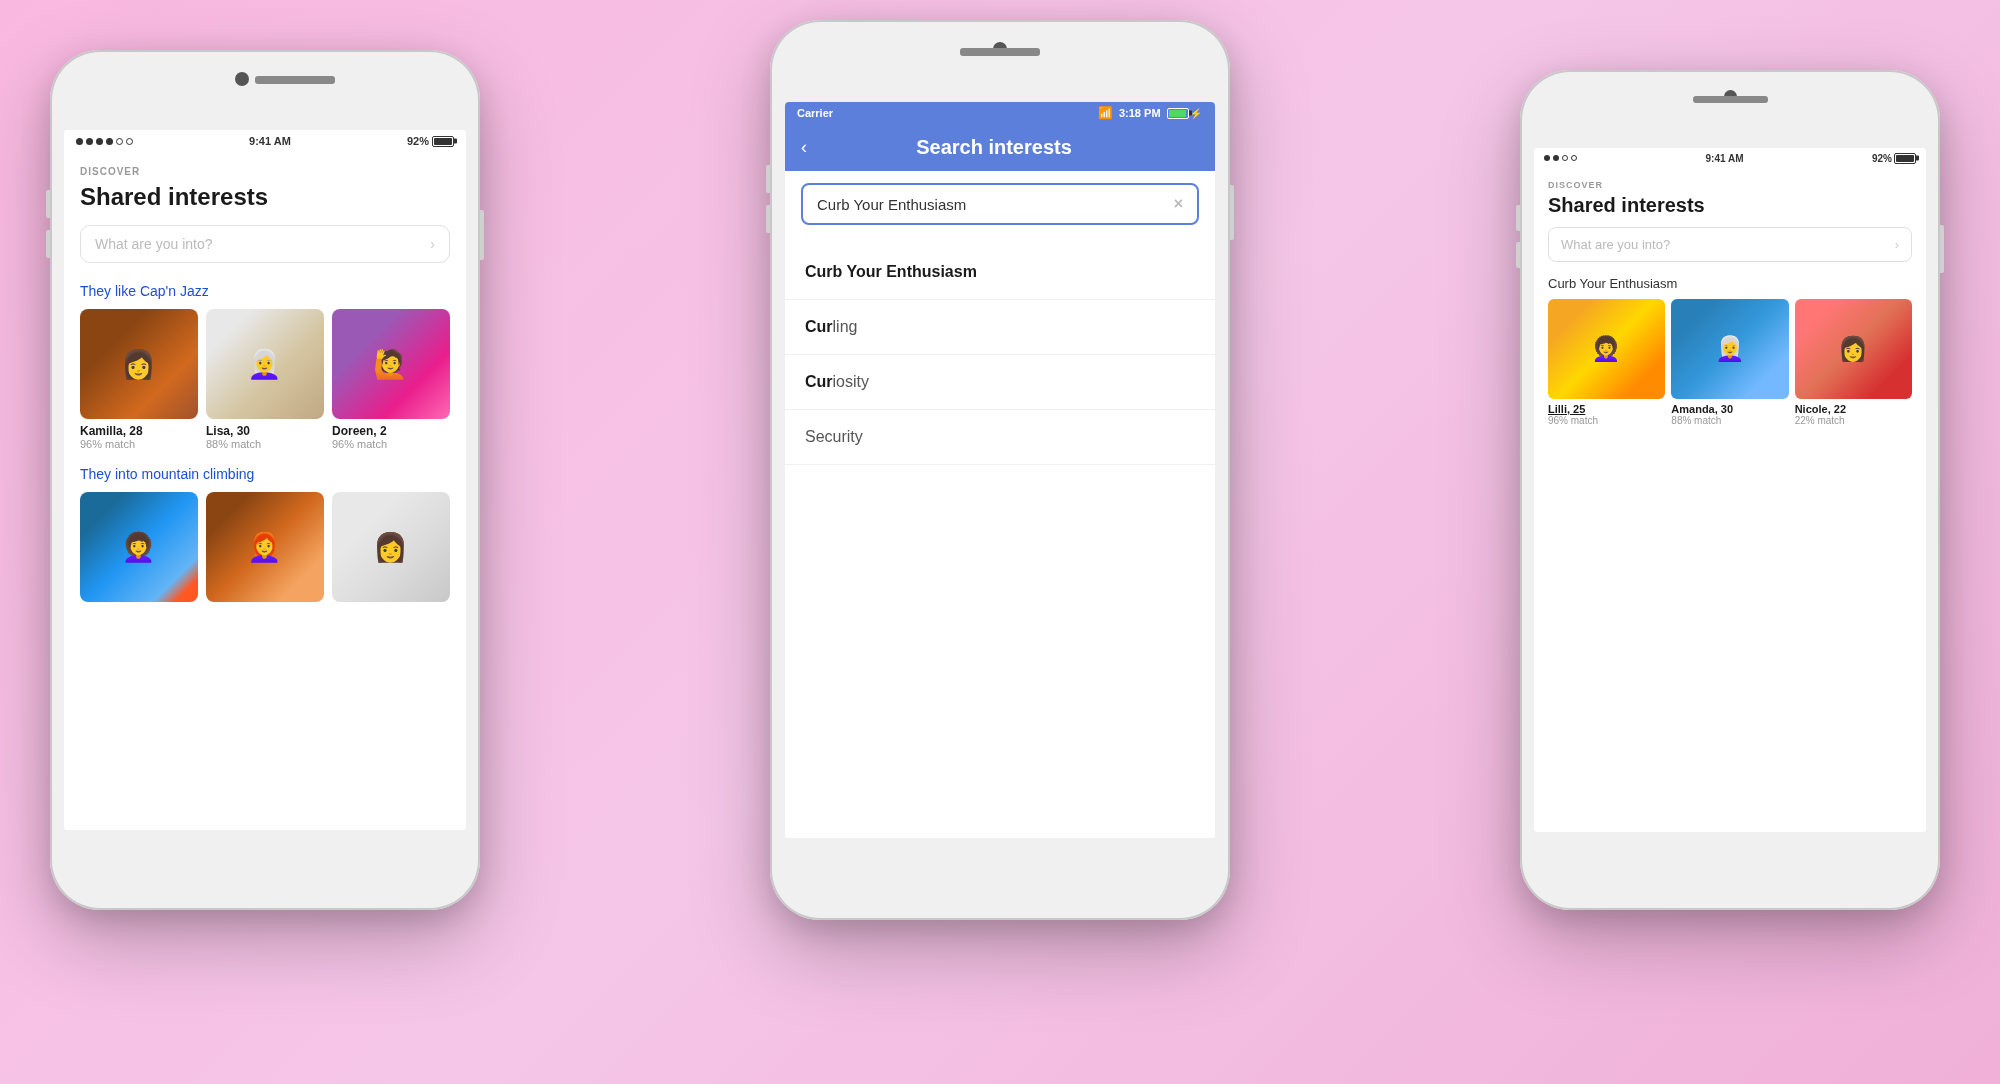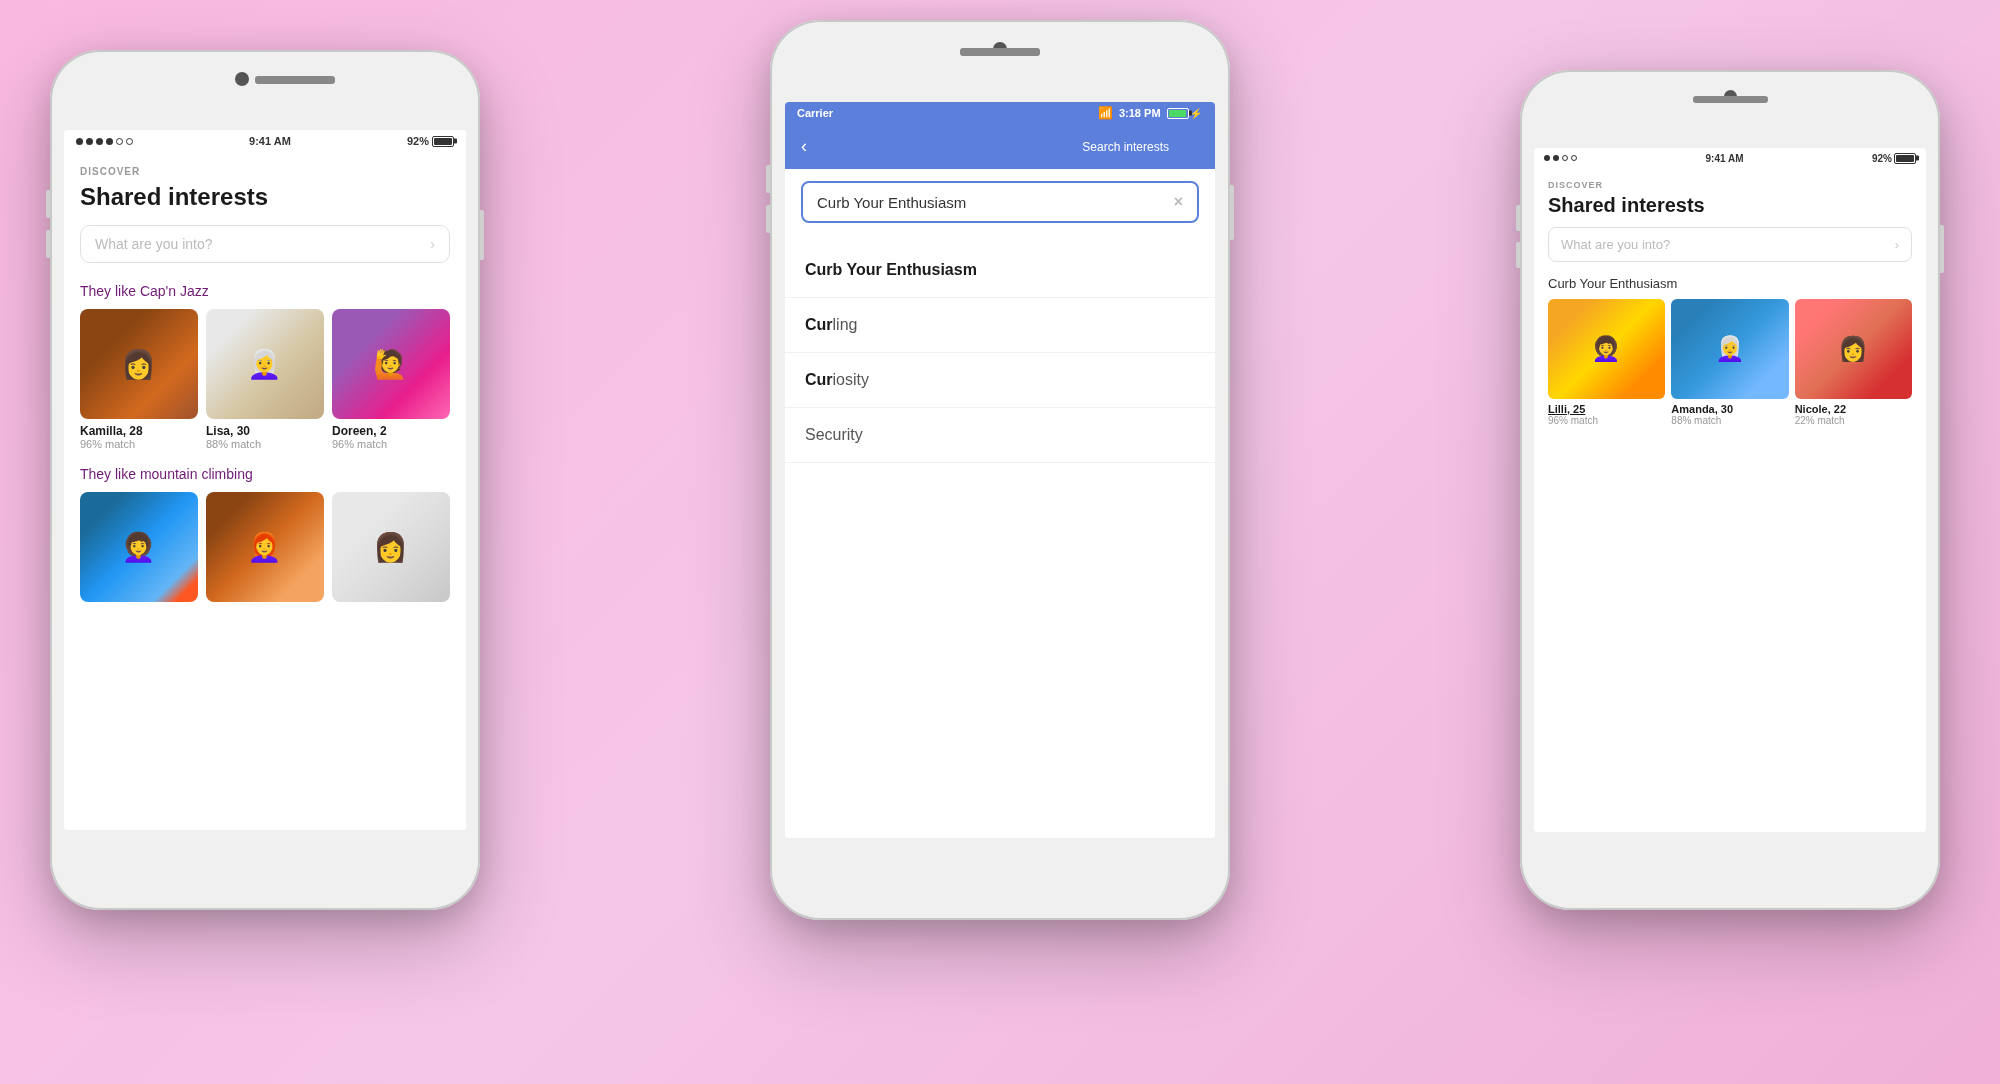--- a/index.html
+++ b/index.html
@@ -236,21 +236,21 @@
       color: #bbb;
       font-size: 14px;
     }
     .search-chevron {
       color: #ccc;
       font-size: 14px;
     }
     .section-title {
       font-size: 14px;
       font-weight: 500;
-      color: #701a75;
+      color: #1d4ed8;
       padding: 0 16px 10px;
     }
     .profiles-row {
       display: flex;
       gap: 8px;
       padding: 0 16px 16px;
       overflow: hidden;
     }
     .profile-card {
       flex: 1;
@@ -286,24 +286,24 @@
       align-items: center;
       gap: 12px;
     }
     .back-arrow {
       color: white;
       font-size: 18px;
       font-weight: 300;
     }
     .search-header-title {
       color: white;
-      font-size: 12px;
-      font-weight: 400;
+      font-size: 20px;
+      font-weight: 700;
       flex: 1;
-      text-align: right;
+      text-align: center;
       margin-right: 30px;
     }
     .search-input-bar {
       margin: 12px 16px;
       border: 2px solid #5b7fdb;
       border-radius: 8px;
       padding: 10px 14px;
       display: flex;
       align-items: center;
       justify-content: space-between;
@@ -474,21 +474,21 @@
         </div>
         <div class="profile-card">
           <div class="profile-photo-placeholder photo-doreen">
             <div class="face-overlay">🙋</div>
           </div>
           <div class="profile-name">Doreen, 2</div>
           <div class="profile-match">96% match</div>
         </div>
       </div>
 
-      <div class="section-title">They like mountain climbing</div>
+      <div class="section-title">They into mountain climbing</div>
       <div class="profiles-row">
         <div class="profile-card">
           <div class="profile-photo-placeholder photo-girl1">
             <div class="face-overlay">👩‍🦱</div>
           </div>
         </div>
         <div class="profile-card">
           <div class="profile-photo-placeholder photo-girl2">
             <div class="face-overlay">👩‍🦰</div>
           </div>

